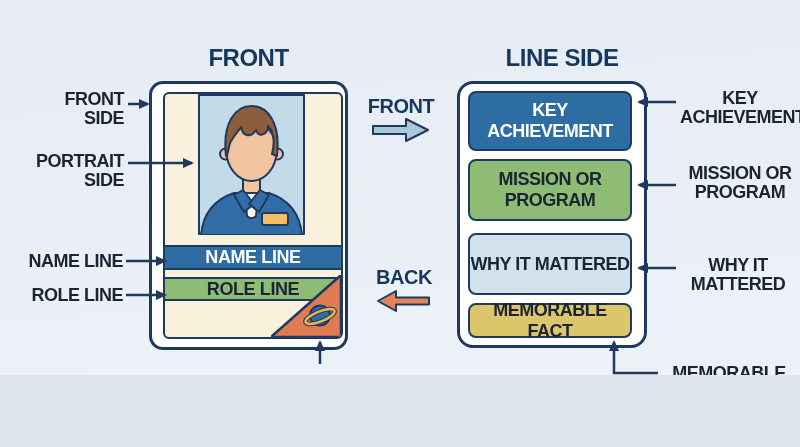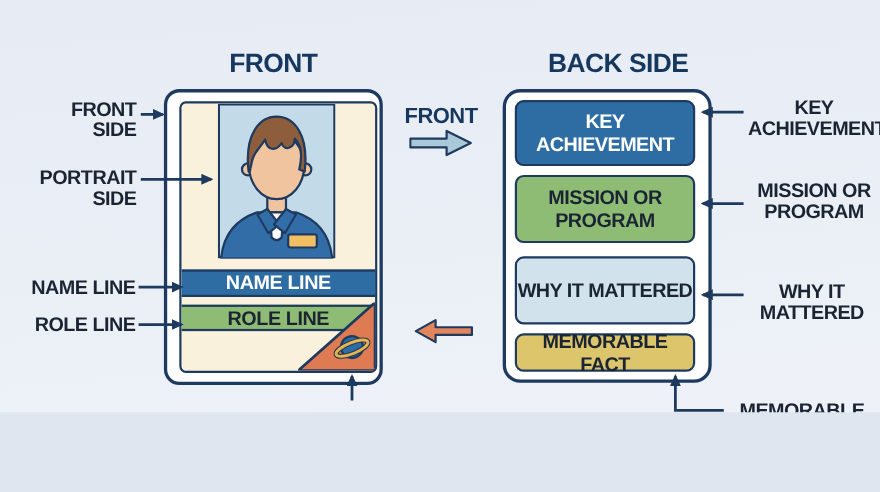--- a/index.html
+++ b/index.html
@@ -46,21 +46,21 @@
     color:#16385f;text-align:center;}
   .flow-arrow{position:absolute;}
   .overlay{position:absolute;left:0;top:0;pointer-events:none;z-index:10;}
 </style>
 </head>
 <body>
 
 <div class="stage">
 
   <div class="title" style="left:149px;top:44px;width:199px;">FRONT</div>
-  <div class="title" style="left:467px;top:44px;width:190px;">BACK SIDE</div>
+  <div class="title" style="left:467px;top:44px;width:190px;">LINE SIDE</div>
 
   <div class="card-front">
     <div class="card-front-inner">
 
       <svg class="portrait" viewBox="0 0 107 141">
         <g stroke="#1e3a5f" stroke-width="2" stroke-linejoin="round">
           <rect x="1" y="1" width="105" height="139" fill="#c3dbe9"></rect>
           <circle cx="27.5" cy="60" r="5.5" fill="#efc49e"></circle>
           <circle cx="79.5" cy="60" r="5.5" fill="#efc49e"></circle>
           <rect x="45" y="78" width="17" height="24" fill="#efc49e"></rect>
@@ -107,20 +107,21 @@
     <div class="bbox b3">
       <span>MEMORABLE FACT</span>
     </div>
   </div>
 
   <div class="flow-label" style="left:361px;top:95px;width:80px;">FRONT</div>
   <svg class="flow-arrow" style="left:372px;top:117px;" width="58" height="26" viewBox="0 0 58 26">
     <polygon points="1,9 34,9 34,2 56,13 34,24 34,17 1,17" fill="#abc8d8" stroke="#1e3a5f" stroke-width="2" stroke-linejoin="round"></polygon>
   </svg>
 
+  <div class="flow-label" style="left:364px;top:266px;width:80px;">BACK</div>
   <svg class="flow-arrow" style="left:376px;top:289px;" width="54" height="24" viewBox="0 0 54 24">
     <polygon points="53,8.5 20,8.5 20,2 2,12 20,22 20,15.5 53,15.5" fill="#e2845c" stroke="#1e3a5f" stroke-width="2" stroke-linejoin="round"></polygon>
   </svg>
 
   <div class="callout r" style="left:38px;top:90px;width:86px;">FRONT
 SIDE</div>
   <div class="callout r" style="left:28px;top:152px;width:96px;">PORTRAIT
 SIDE</div>
   <div class="callout r" style="left:23px;top:252px;width:100px;">NAME LINE</div>
   <div class="callout r" style="left:23px;top:286px;width:100px;">ROLE LINE</div>

